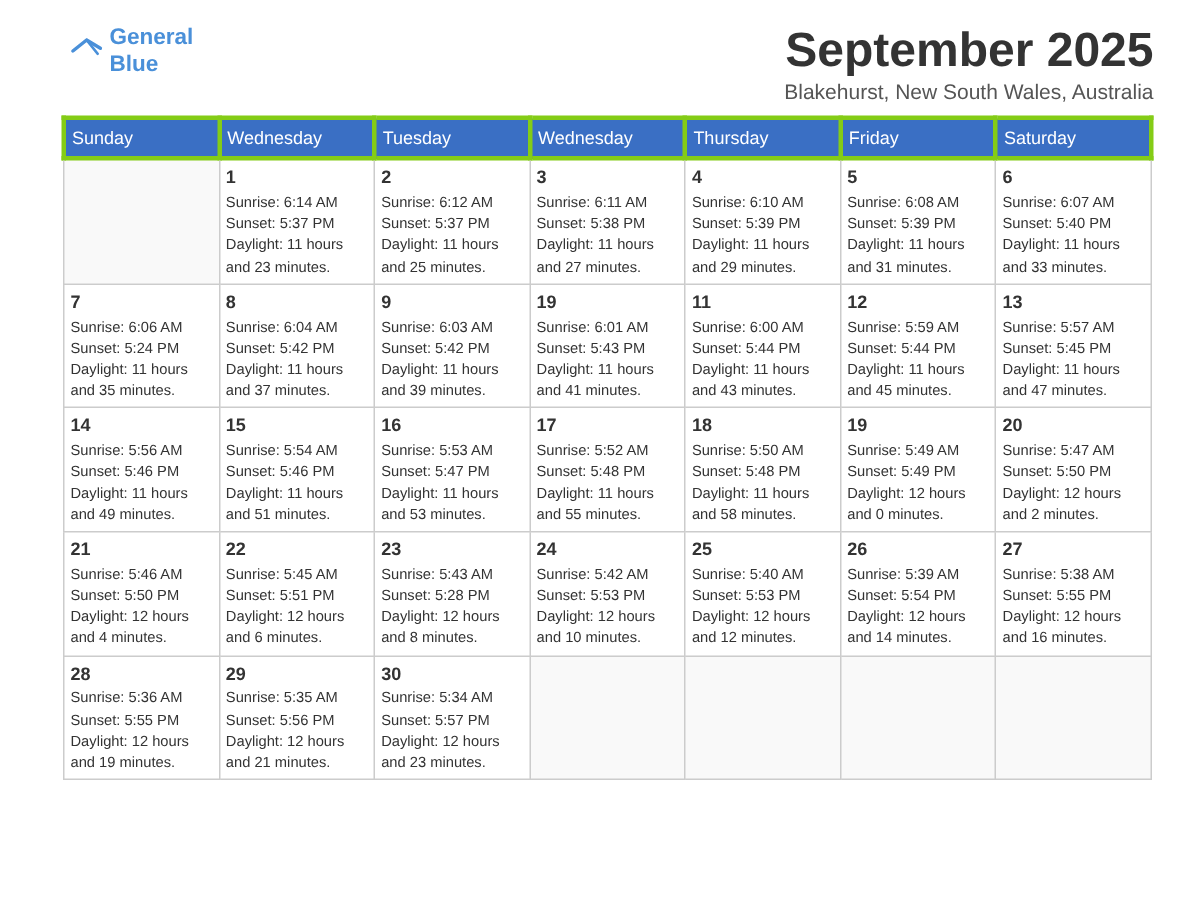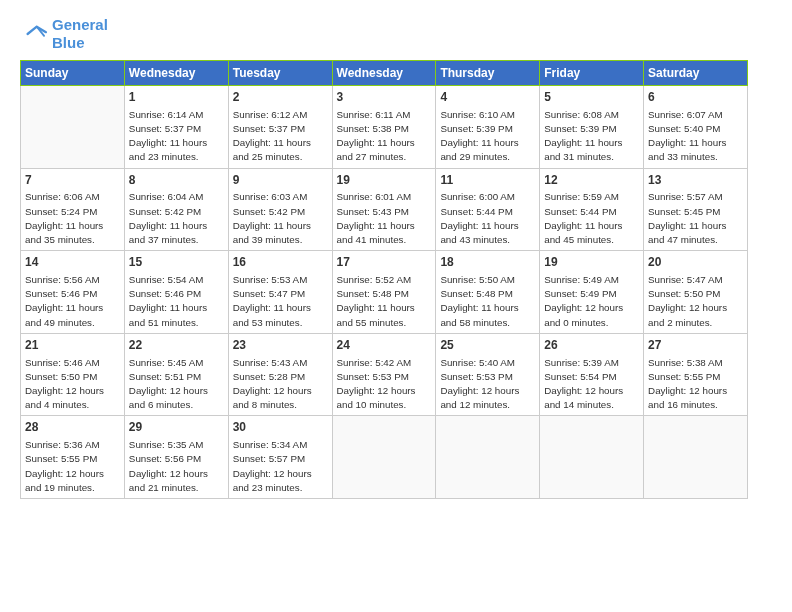--- a/index.html
+++ b/index.html
@@ -6,20 +6,21 @@
     body {
       font-family: Arial, sans-serif;
       background: #fff;
       width: 792px;
       height: 612px;
       overflow: hidden;
     }
     .page {
       width: 768px;
       padding: 16px 20px 10px 20px;
+      margin-left: 21px;
     }
     .header-row {
       display: flex;
       align-items: flex-start;
       justify-content: space-between;
       margin-bottom: 8px;
     }
     .logo {
       display: flex;
       align-items: center;
@@ -56,22 +57,22 @@
       width: 100%;
       border-collapse: collapse;
       font-size: 10.5px;
     }
     .calendar-table th {
       background: #3a6fc4;
       color: #fff;
       padding: 5px 4px;
       text-align: left;
       font-size: 12px;
-      font-weight: bold;
-      border: 1px solid #84cc16;
+      font-weight: normal;
+      border: 3px solid #84cc16;
     }
     .calendar-table td {
       border: 1px solid #ccc;
       vertical-align: top;
       padding: 3px 4px;
       width: calc(100% / 7);
       min-height: 72px;
       line-height: 1.4;
       color: #333;
     }
@@ -101,20 +102,24 @@
     <div class="logo">
       <svg class="logo-bird" viewBox="0 0 30 24">
         <polyline points="8,12 18,4 28,10" fill="none" stroke="#4a90d9" stroke-width="2.5" stroke-linecap="round" stroke-linejoin="round"></polyline>
         <polyline points="18,4 26,14" fill="none" stroke="#4a90d9" stroke-width="2" stroke-linecap="round"></polyline>
       </svg>
       <div class="logo-text">
         <div><span>General</span></div>
         <div style="color:#4a90d9;">Blue</div>
       </div>
     </div>
+    <div class="title-block">
+      <div class="month-title">September 2025</div>
+      <div class="location">Blakehurst, New South Wales, Australia</div>
+    </div>
   </div>
 
   <table class="calendar-table">
     <thead>
       <tr>
 
       <th>Sunday</th>
           <th>Wednesday</th>
           <th>Tuesday</th>
           <th>Wednesday</th>

